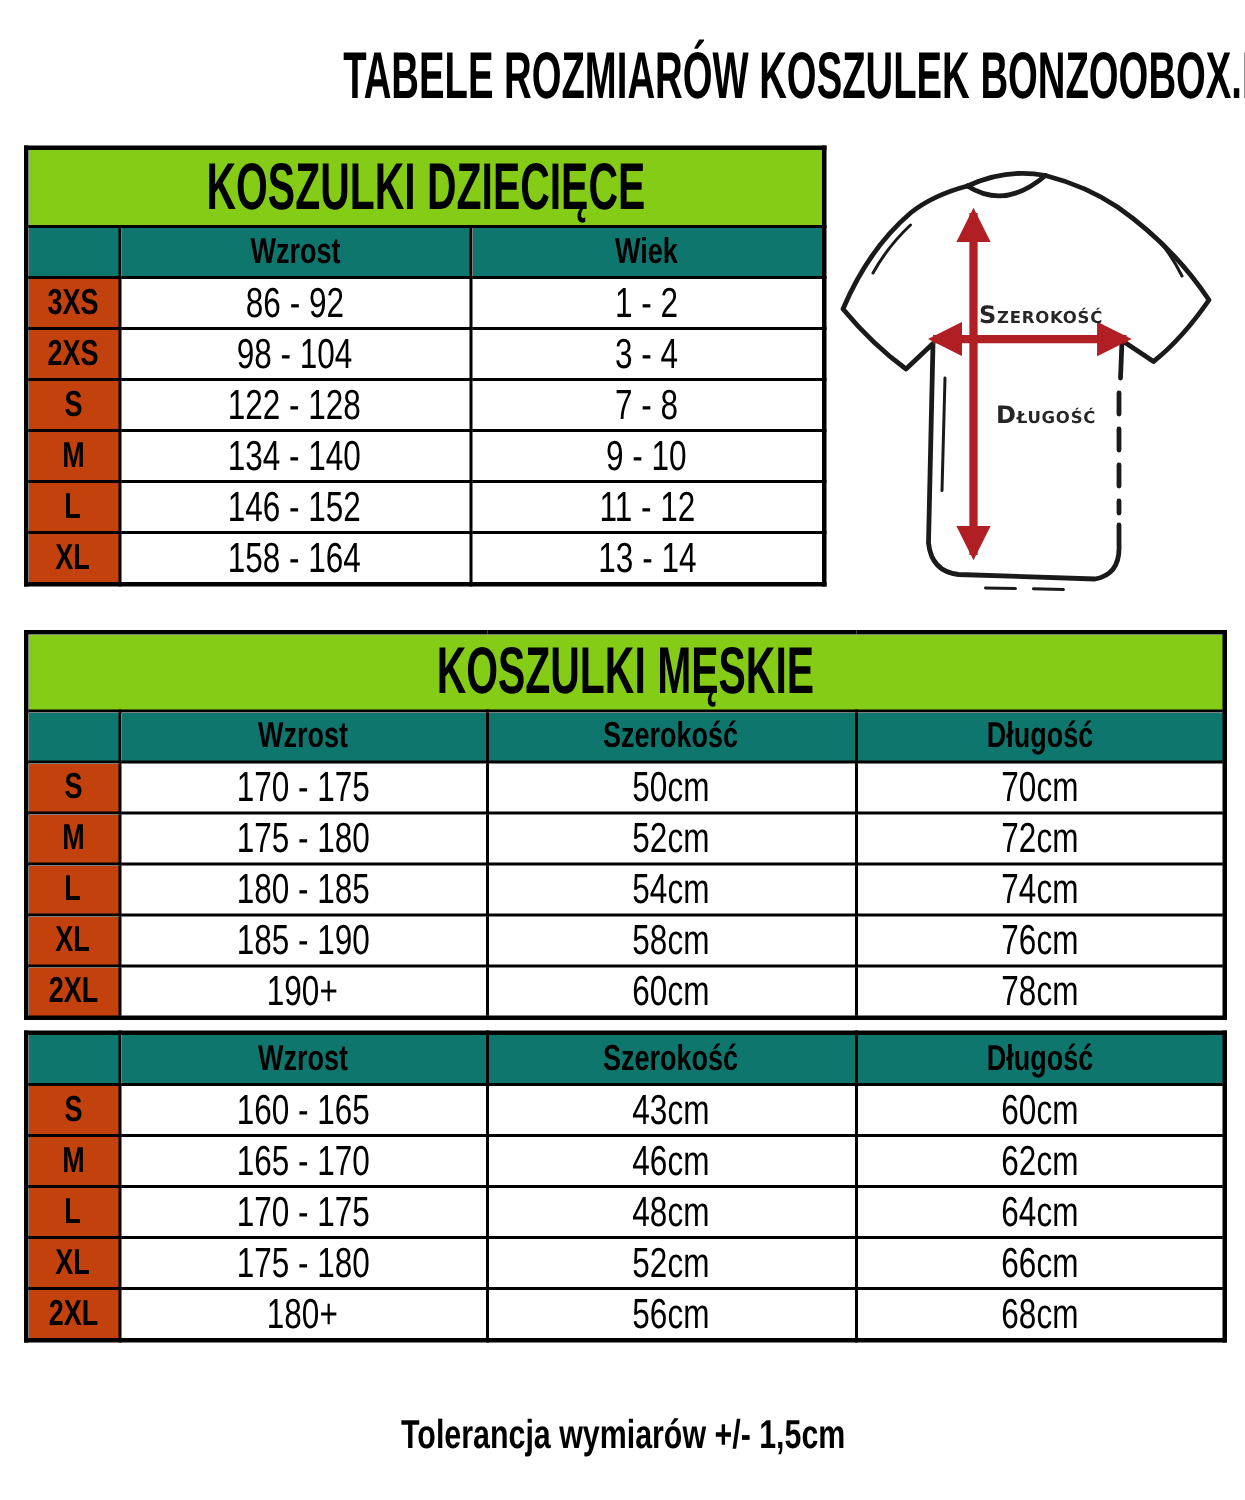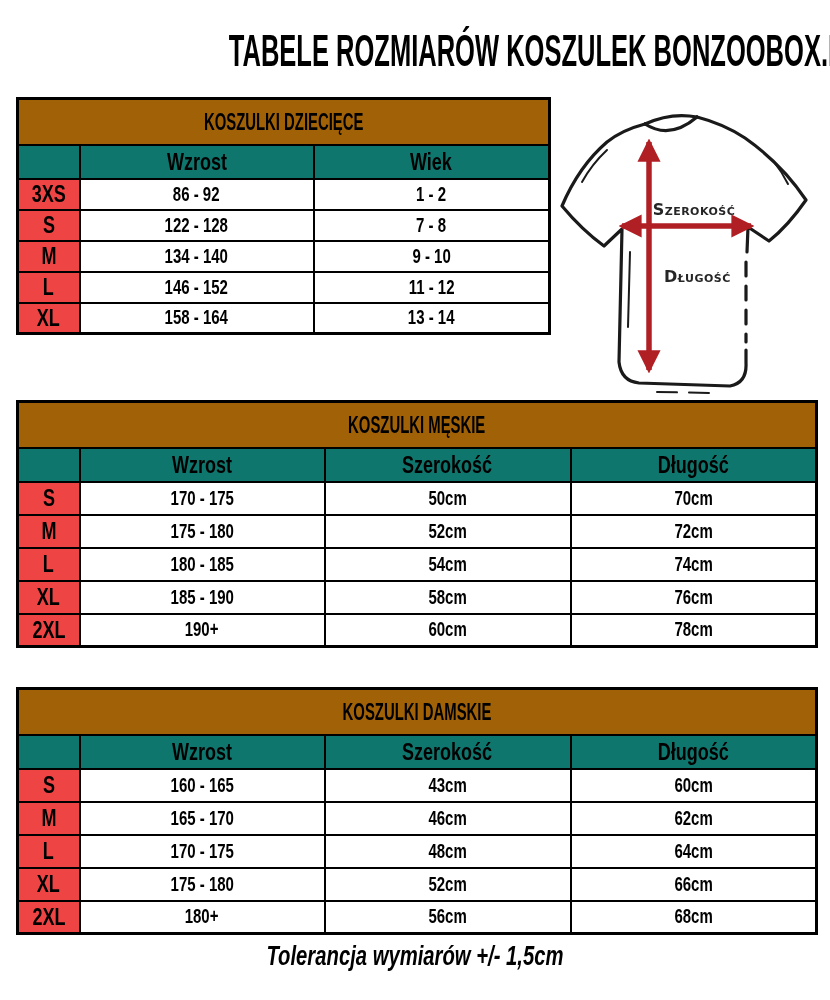--- a/index.html
+++ b/index.html
@@ -13,40 +13,40 @@
   .c62 { transform:scaleX(0.62); }
   .c72 { transform:scaleX(0.75); }
 
   #page-title { left:0; top:26px; width:830px; text-align:center;
                 font-size:44px; font-weight:bold; letter-spacing:0; }
 
   table.sz { border-collapse:collapse; table-layout:fixed; background:#fff;
              border:3px solid #000; }
   table.sz th, table.sz td { border:2px solid #000; text-align:center;
              vertical-align:middle; padding:0; overflow:hidden; }
-  th.ttl  { background:#a16207; height:46px; font-size:24px; font-weight:bold;
+  th.ttl  { background:#84cc16; height:46px; font-size:44px; font-weight:bold;
             border-bottom:3px solid #000; }
   tr.hdr th { background:#0f766e; height:34px; font-size:24px; font-weight:bold; }
-  tbody th { background:#ef4444; font-size:24px; font-weight:bold; }
-  tbody td { font-size:20px; font-weight:bold; }
+  tbody th { background:#c2410c; font-size:24px; font-weight:bold; }
+  tbody td { font-size:28px; font-weight:normal; }
   #kids-table tbody th, #kids-table tbody td { height:31px; }
   #men-table tbody th,  #men-table tbody td,
   #women-table tbody th,#women-table tbody td { height:33px; }
 
   #kids-table  { left:16px; top:97px;  width:532px; }
-  #men-table   { left:16px; top:400px; width:799px; }
+  #men-table   { left:16px; top:420px; width:799px; }
   #women-table { left:16px; top:687px; width:799px; }
 
   #shirt-figure { left:552px; top:102px; width:270px; height:305px; }
   .shirt-label { font-size:16px; font-weight:bold; fill:#262626;
                  font-variant:small-caps; letter-spacing:0.5px;
                  font-family:"DejaVu Sans", sans-serif; }
 
   #footer-note { left:0; top:941px; width:830px; text-align:center;
-                 font-size:27px; font-weight:bold;font-style:italic; }
+                 font-size:27px; font-weight:bold; }
 </style>
 </head>
 <body>
 
 <h1 id="page-title" class="abs"><span class="c58">TABELE ROZMIARÓW KOSZULEK BONZOOBOX.PL</span></h1>
 
 <table id="kids-table" class="sz abs">
   <colgroup>
       <col style="width:62px">
       <col style="width:234px">
@@ -60,20 +60,25 @@
       <th></th>
       <th><span class="c72">Wzrost</span></th>
       <th><span class="c72">Wiek</span></th>
     </tr>
   </thead>
   <tbody>
     <tr>
       <th><span class="c72">3XS</span></th>
       <td><span class="c72">86 - 92</span></td>
       <td><span class="c72">1 - 2</span></td>
+    </tr>
+    <tr>
+      <th><span class="c72">2XS</span></th>
+      <td><span class="c72">98 - 104</span></td>
+      <td><span class="c72">3 - 4</span></td>
     </tr>
     <tr>
       <th><span class="c72">S</span></th>
       <td><span class="c72">122 - 128</span></td>
       <td><span class="c72">7 - 8</span></td>
     </tr>
     <tr>
       <th><span class="c72">M</span></th>
       <td><span class="c72">134 - 140</span></td>
       <td><span class="c72">9 - 10</span></td>
@@ -188,23 +193,20 @@
 </table>
 
 <table id="women-table" class="sz abs">
   <colgroup>
       <col style="width:62px">
       <col style="width:245px">
       <col style="width:246px">
       <col style="width:246px">
     </colgroup>
   <thead>
-    <tr>
-        <th class="ttl" colspan="4"><span class="c62">KOSZULKI DAMSKIE</span></th>
-      </tr>
     <tr class="hdr">
       <th></th>
       <th><span class="c72">Wzrost</span></th>
       <th><span class="c72">Szerokość</span></th>
       <th><span class="c72">Długość</span></th>
     </tr>
   </thead>
   <tbody>
     <tr>
       <th><span class="c72">S</span></th>

